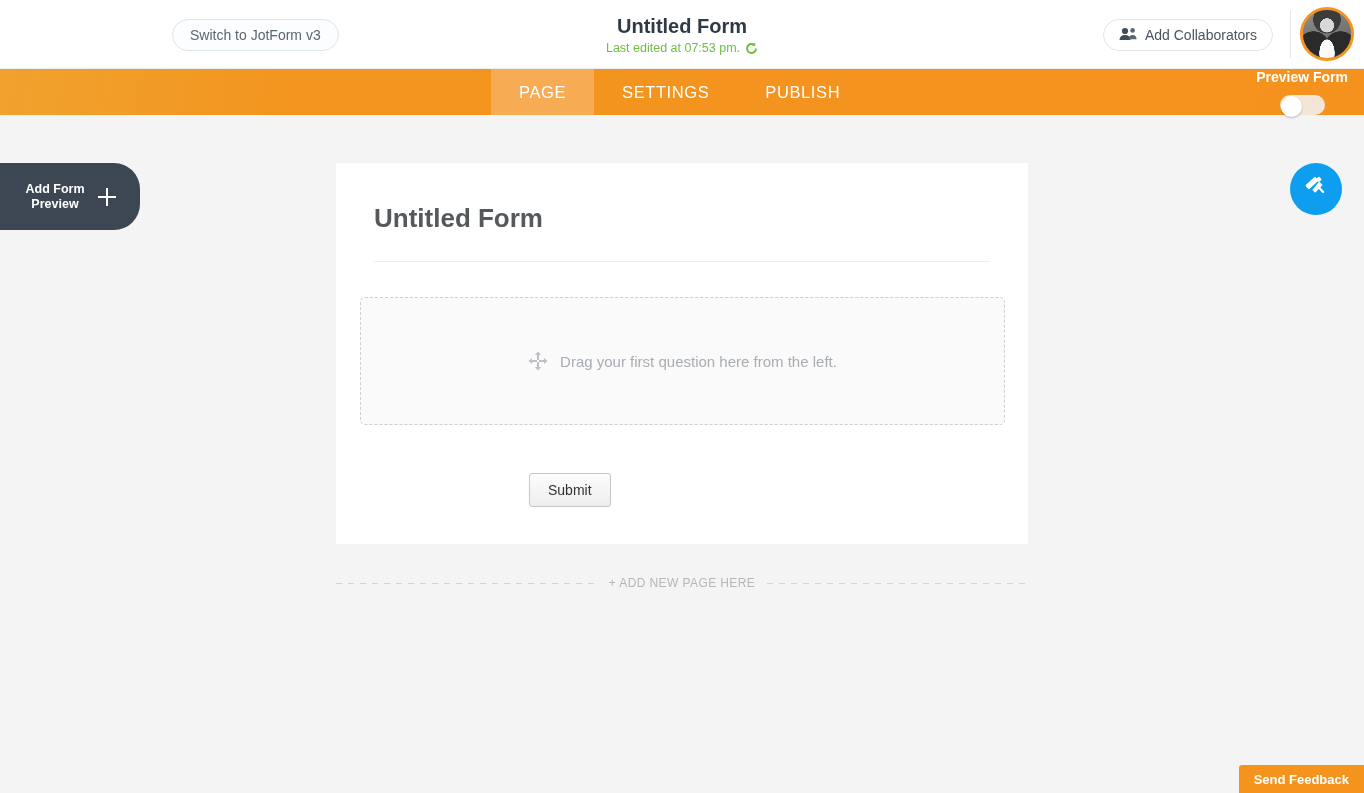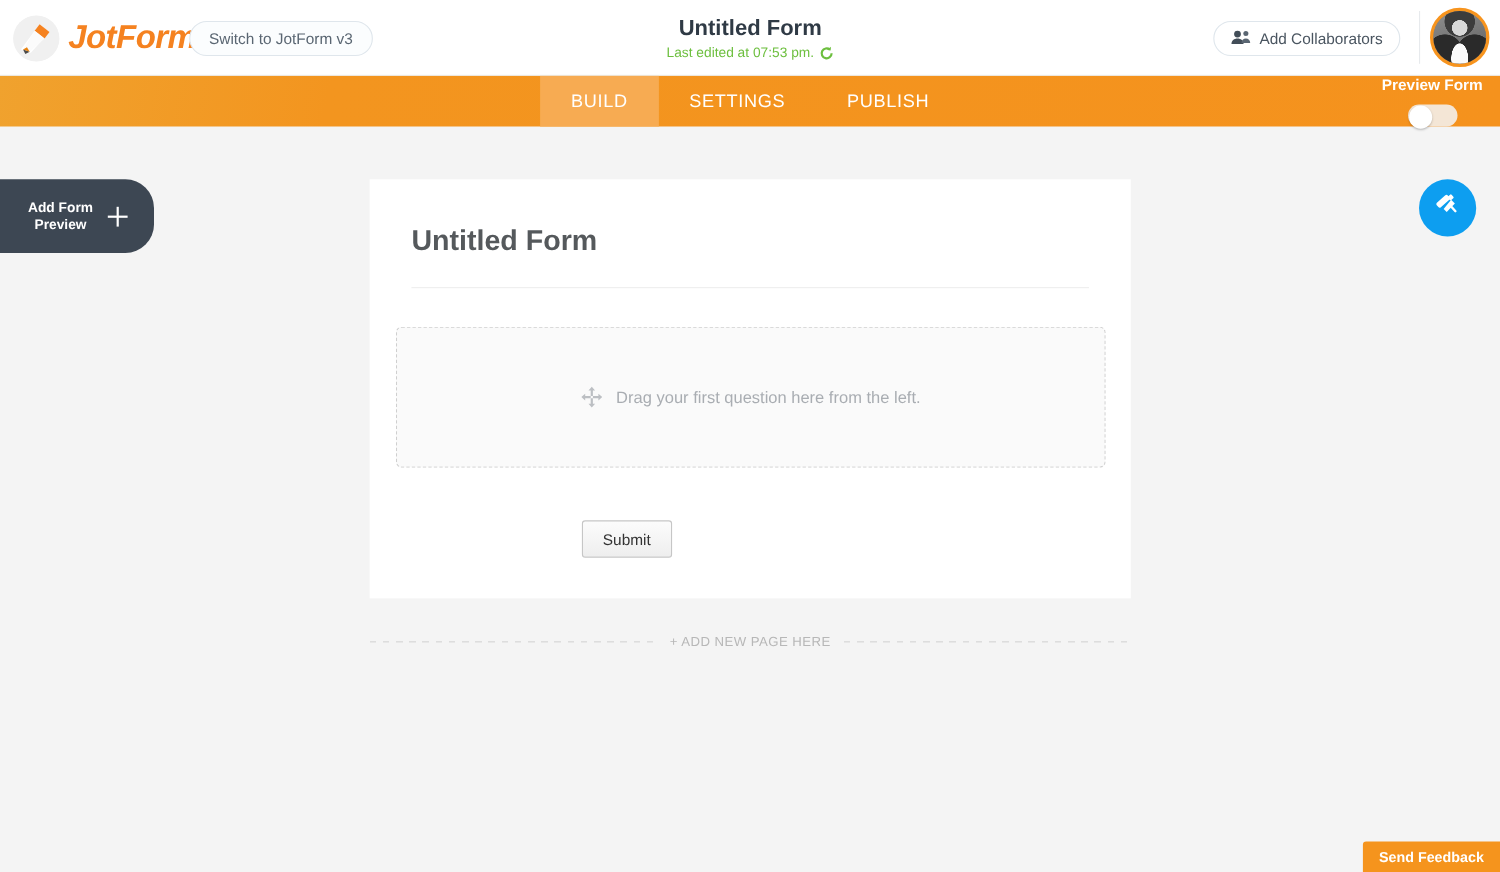--- a/index.html
+++ b/index.html
@@ -359,33 +359,20 @@
     align-items: center;
     border-radius: 3px 0 0 0;
     cursor: pointer;
   }
 </style>
 </head>
 <body>
 
 <div class="header">
 
-  <div class="logo-group">
-    <div class="logo-icon">
-      <svg width="42" height="42" viewBox="0 0 42 42">
-        <circle cx="21" cy="21" r="21" fill="#f0f0f0"></circle>
-        <path d="M7 31 L24 8 L33 15 L16 34 Z" fill="#ffffff"></path>
-        <path d="M24 8 L33 15 L28.5 21 L19.5 14 Z" fill="#f58220"></path>
-        <path d="M19.5 14 L28.5 21 L15 33 L9 31 Z" fill="#fbfbfb"></path>
-        <path d="M9 31 L15 33 L11 35 Z" fill="#4a4a4a"></path>
-        <path d="M9 31 L12.5 29 L15 33 Z" fill="#e8820f"></path>
-      </svg>
-    </div>
-    <div class="logo-wordmark">JotForm</div>
-  </div>
 
   <div class="switch-btn">
     <span>Switch to JotForm v3</span>
   </div>
 
   <div class="title-block">
     <div class="form-title-head">Untitled Form</div>
     <div class="edited-line">
       <span>Last edited at 07:53 pm.</span>
       <span class="refresh-icon">
@@ -412,21 +399,21 @@
   <div class="header-divider"></div>
 
   <div class="avatar">
     <div class="avatar-photo"></div>
   </div>
 </div>
 
 <div class="navbar">
   <div class="nav-spacer"></div>
   <div class="nav-tab active">
-    <span>BUILD</span>
+    <span>PAGE</span>
   </div>
   <div class="nav-tab">
     <span>SETTINGS</span>
   </div>
   <div class="nav-tab">
     <span>PUBLISH</span>
   </div>
 
   <div class="preview-wrap">
     <span class="preview-label">Preview Form</span>

